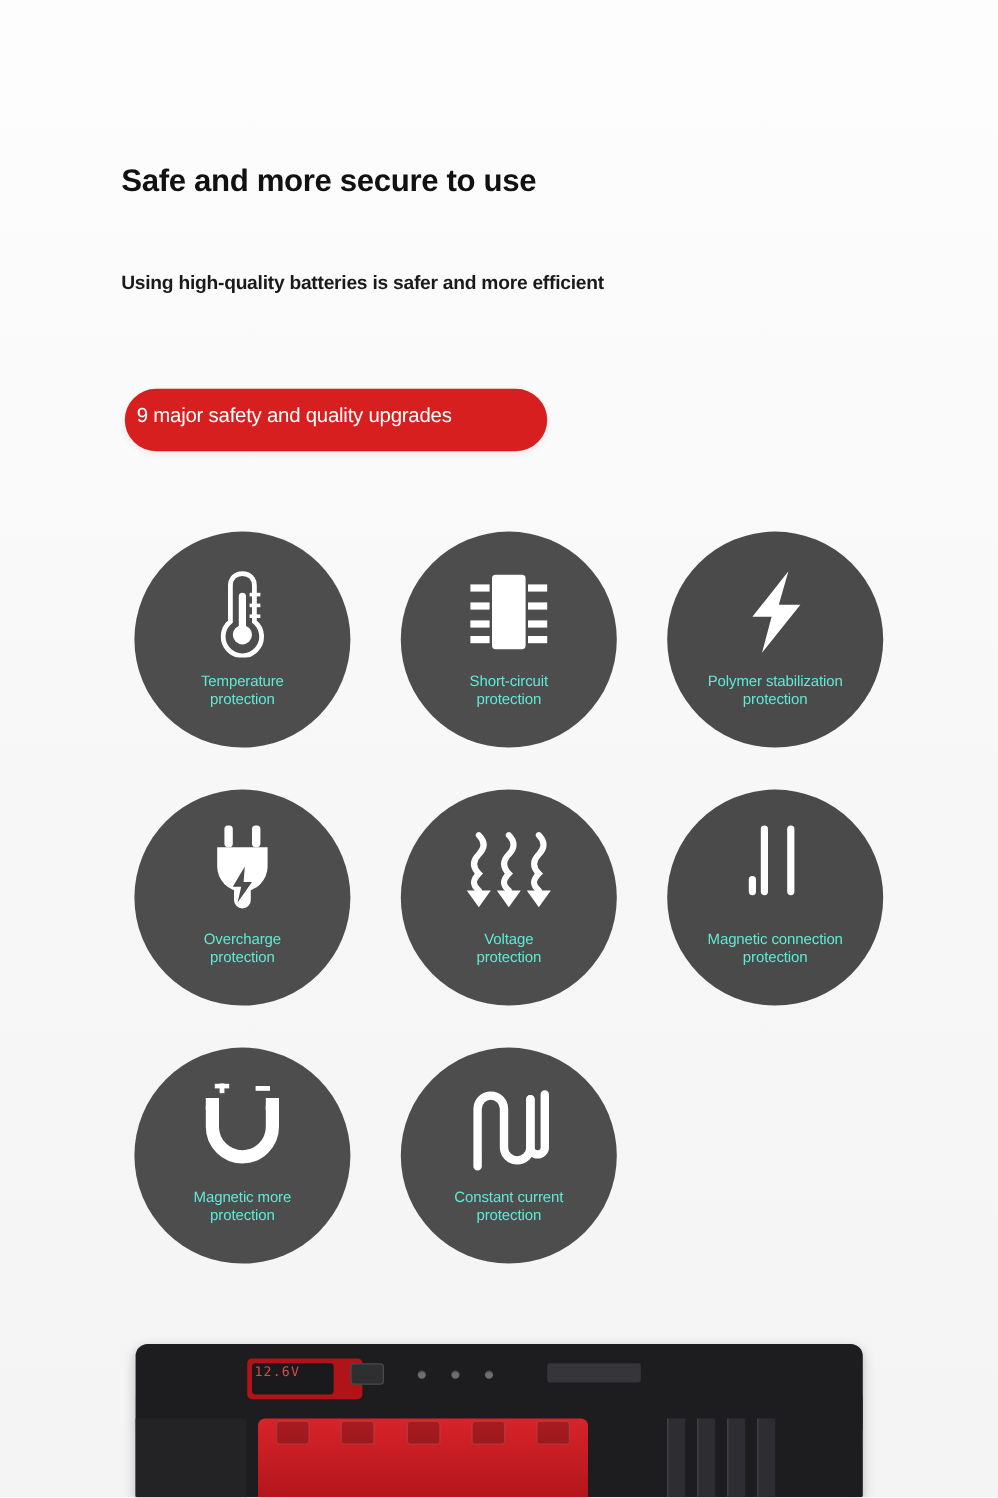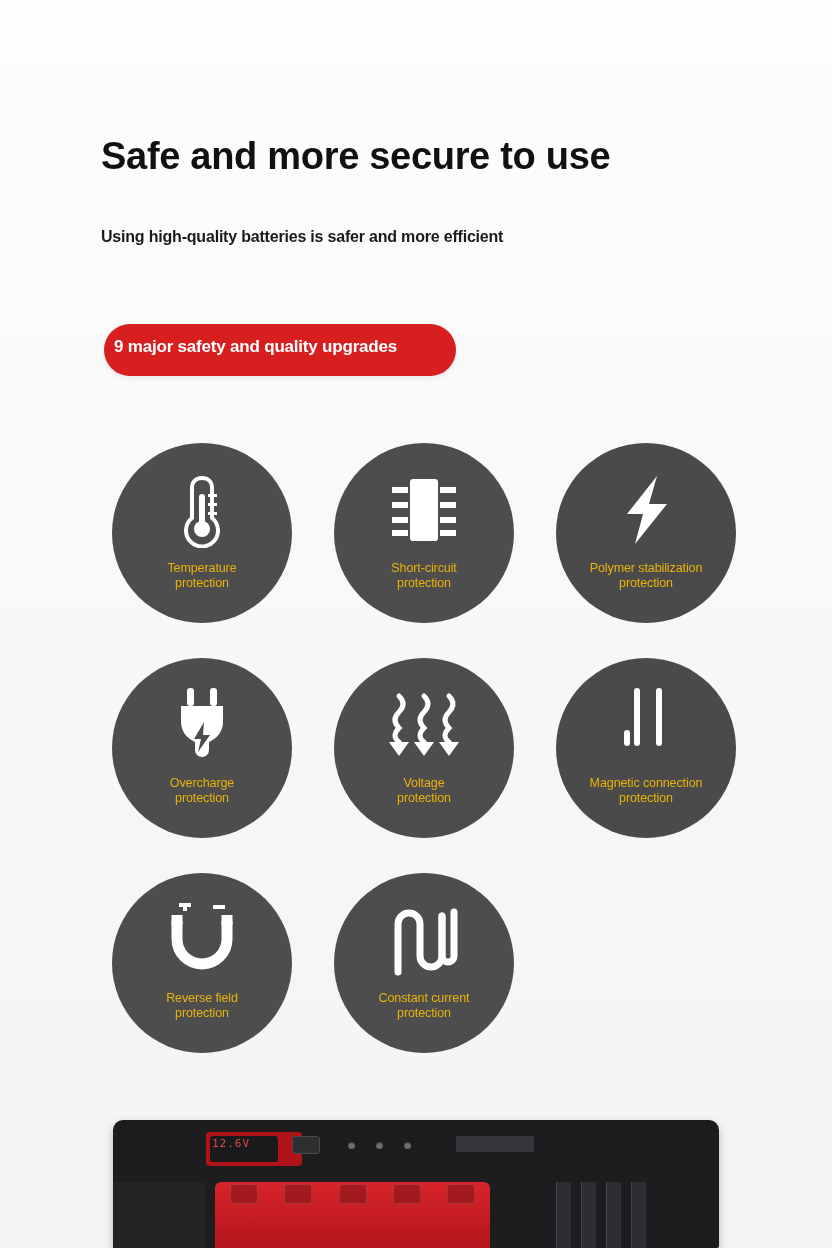--- a/index.html
+++ b/index.html
@@ -18,21 +18,21 @@
     position: relative;
     width: 832px;
     height: 1248px;
     background: linear-gradient(180deg, #fdfdfd 0%, #f7f7f7 55%, #f4f4f4 100%);
     overflow: hidden;
   }
   .headline {
     position: absolute;
     left: 101px;
     top: 136px;
-    font-size: 38px;
+    font-size: 26px;
     font-weight: 700;
     color: #111111;
     letter-spacing: -0.3px;
     line-height: 1.1;
   }
   .subhead {
     position: absolute;
     left: 101px;
     top: 228px;
     font-size: 16px;
@@ -48,21 +48,21 @@
     height: 52px;
     background: #d81f20;
     border-radius: 26px;
     box-shadow: 0 2px 6px rgba(0,0,0,0.08);
   }
   .badge-label {
     position: absolute;
     left: 114px;
     top: 337px;
     font-size: 17px;
-    font-weight: 700;
+    font-weight: 400;
     color: #ffffff;
     letter-spacing: -0.2px;
     white-space: nowrap;
   }
 
   .grid {
     position: absolute;
     left: 96px;
     top: 443px;
     width: 666px;
@@ -102,21 +102,21 @@
     align-items: center;
     justify-content: center;
   }
   .icon-wrap svg { display: block; }
   .caption {
     position: absolute;
     left: 0;
     right: 0;
     top: 118px;
     text-align: center;
-    color: #eab308;
+    color: #5eead4;
     font-size: 12.5px;
     line-height: 1.18;
     padding: 0 8px;
     box-sizing: border-box;
     letter-spacing: -0.1px;
   }
 
   
   .product {
     position: absolute;
@@ -403,21 +403,21 @@
               <rect x="12" y="0" width="12" height="4"></rect>
               <rect x="16" y="-4" width="4" height="12"></rect>
               <rect x="46" y="2" width="12" height="4"></rect>
             </g>
             <path d="M10 18v18a25 25 0 0 0 50 0V18" fill="none" stroke="#fff" stroke-width="11" stroke-linecap="butt"></path>
             <rect x="4.5" y="12" width="11" height="10" fill="#fff"></rect>
             <rect x="54.5" y="12" width="11" height="10" fill="#fff"></rect>
           </svg>
         </div>
         <div class="caption">
-          <div>Reverse field</div>
+          <div>Magnetic more</div>
           <div>protection</div>
         </div>
       </div>
     </div>
 
     <div class="cell">
       <div class="circle">
         <div class="icon-wrap">
           <svg width="72" height="76" viewBox="0 0 72 76">
             <path d="M10 70 V22 a11 11 0 0 1 22 0 V54 a11 11 0 0 0 22 0 V14" fill="none" stroke="#fff" stroke-width="7" stroke-linecap="round"></path>

